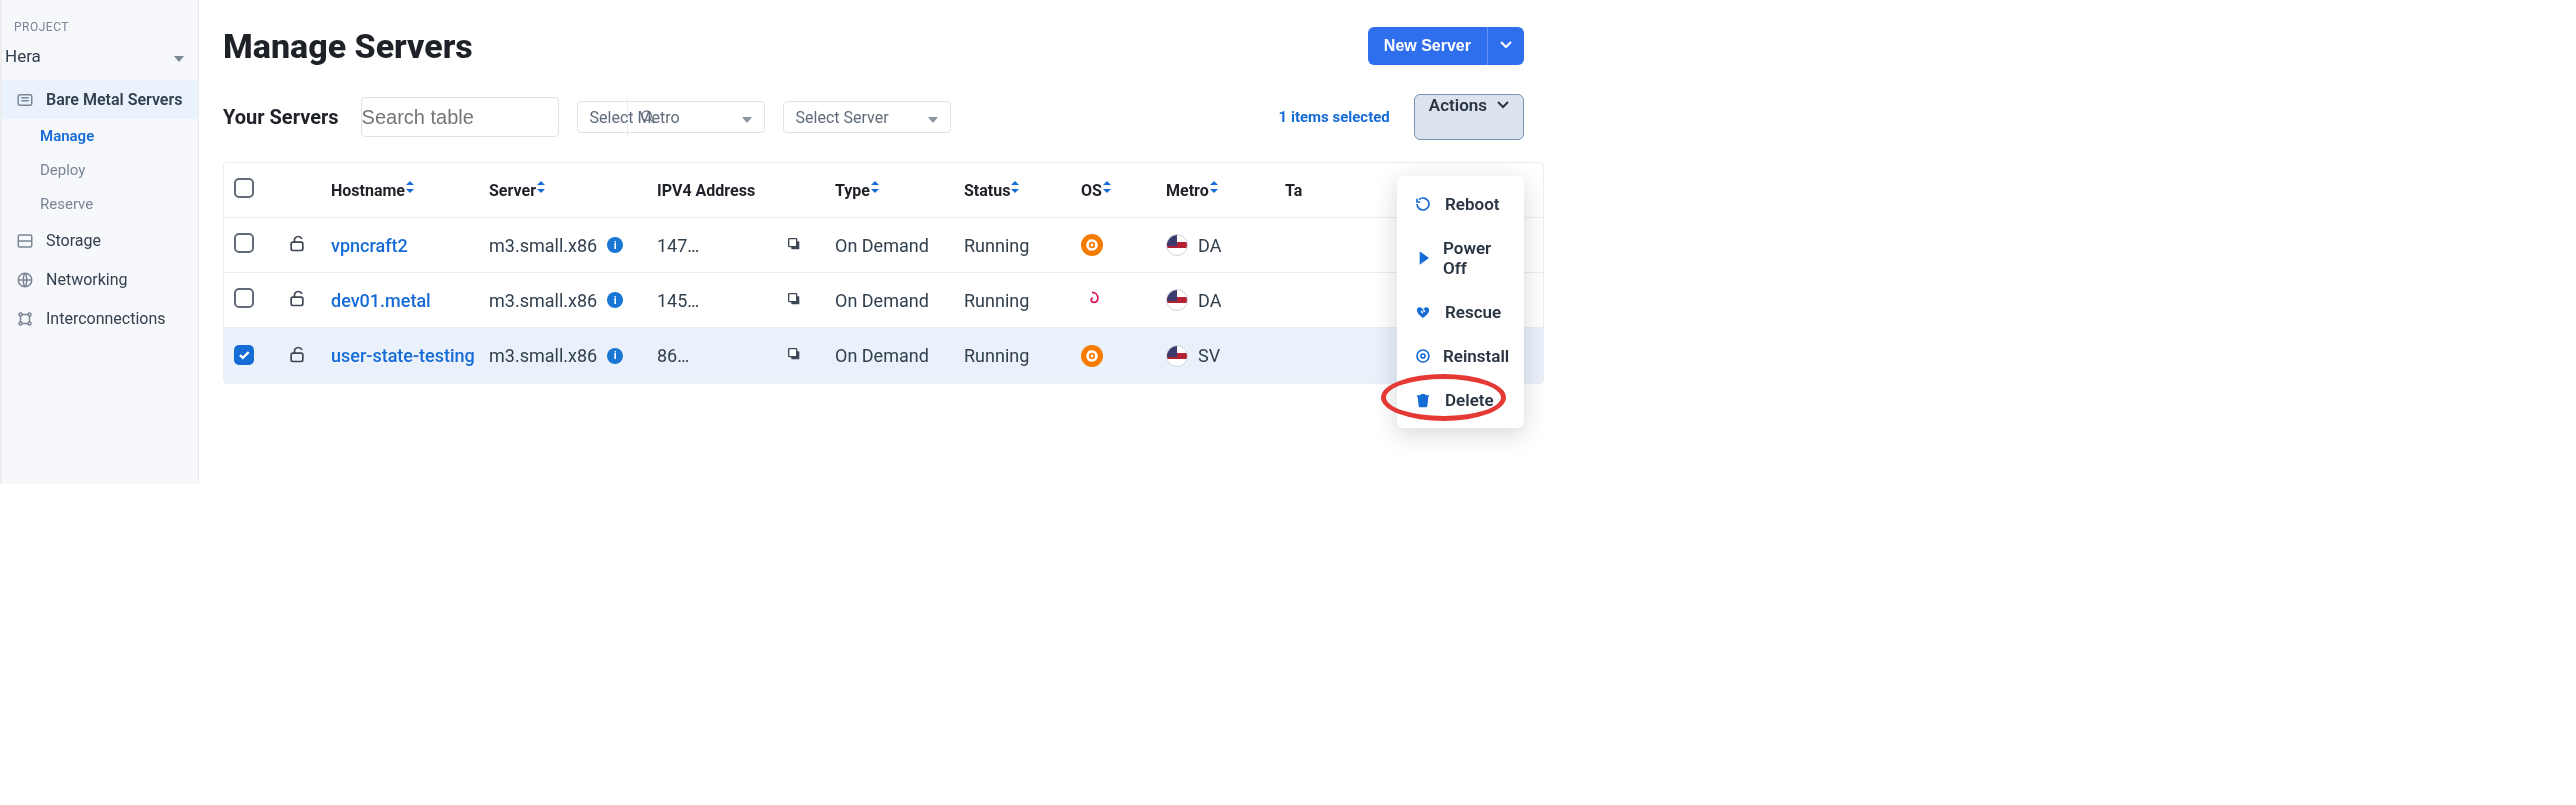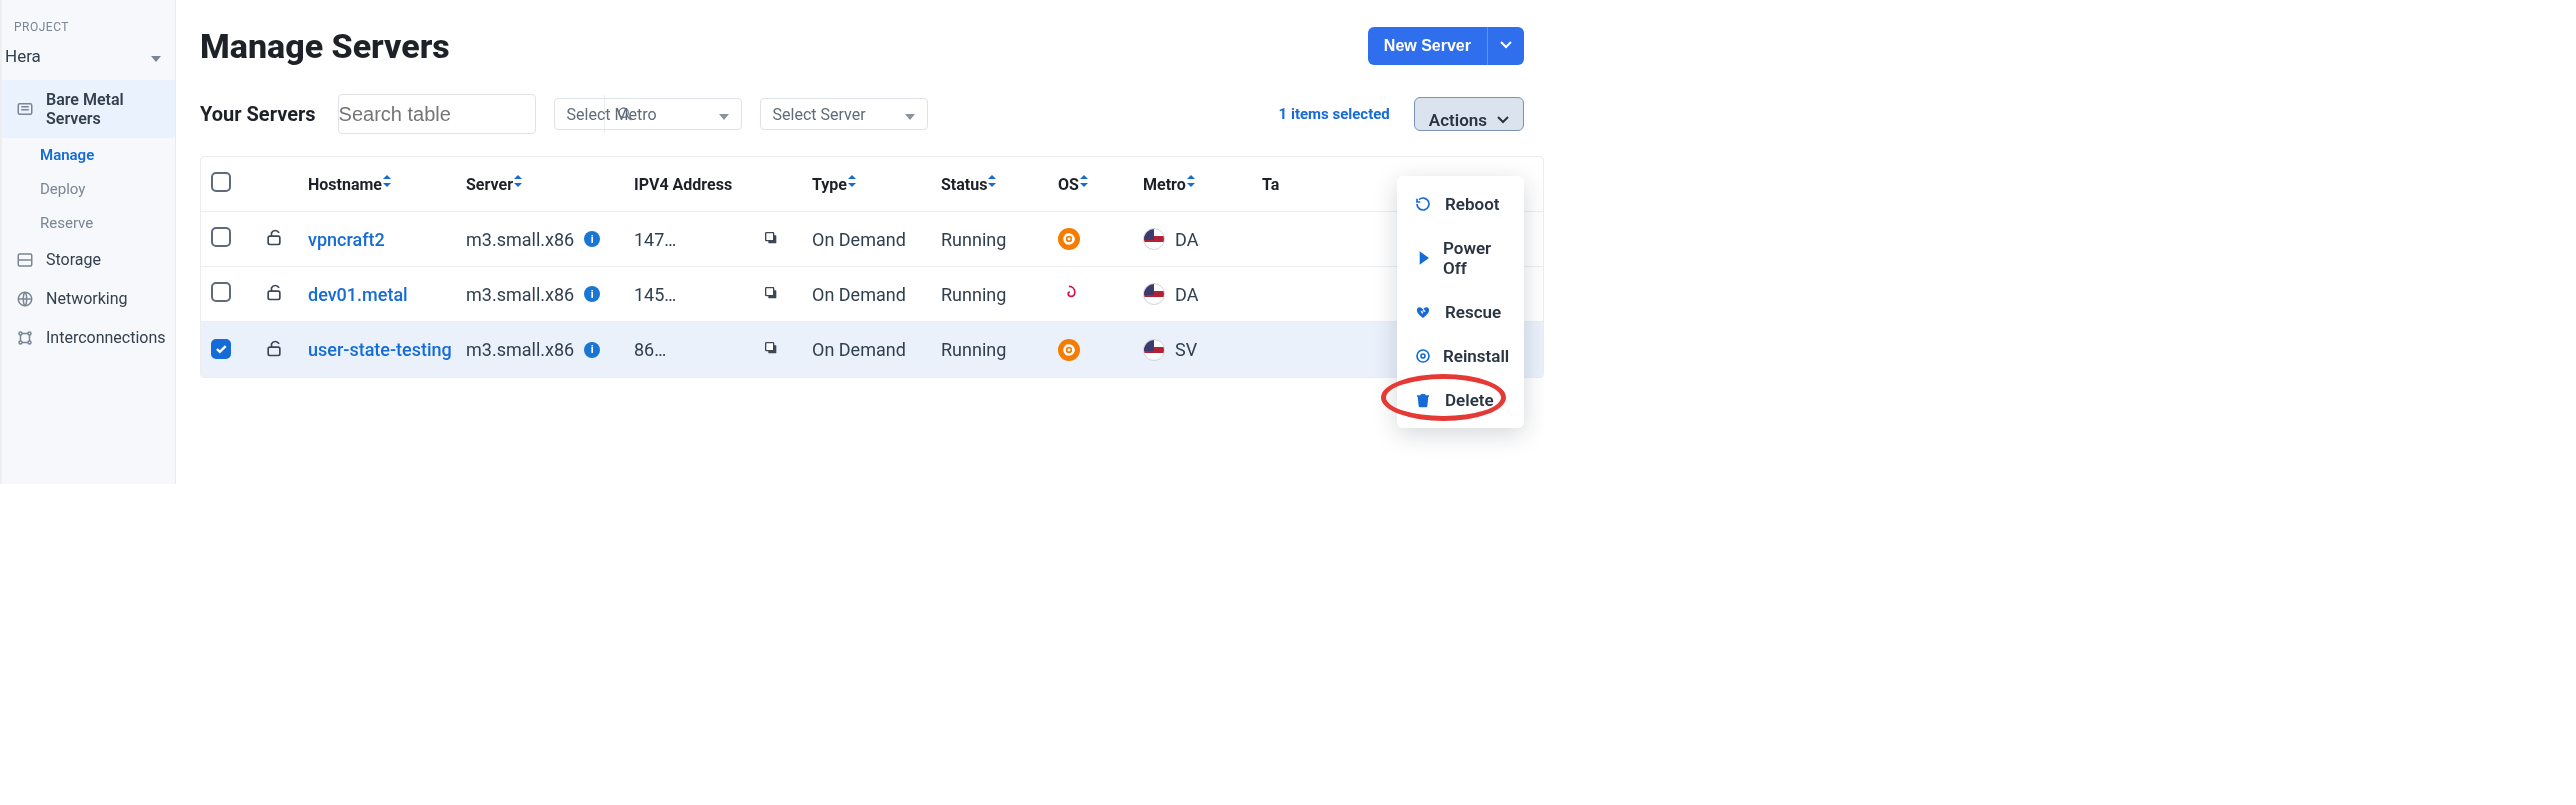--- a/index.html
+++ b/index.html
@@ -32,21 +32,21 @@
     background: var(--page-bg);
     width: 1544px;
   }
   .app {
     display: flex;
     min-height: 484px;
   }
 
   
   .sidebar {
-    width: 176px;
+    width: 199px;
     background: var(--sidebar-bg);
     border-right: 1px solid var(--sidebar-border);
     padding-top: 10px;
     flex-shrink: 0;
     position: relative;
   }
   .sidebar::before {
     content: "";
     position: absolute;
     left: 0; top: 0;
@@ -190,26 +190,26 @@
   }
   .dropdown .chev-ico { color: #8b93a1; }
   .toolbar-grow { flex: 1; }
   .sel-badge {
     color: var(--badge-blue);
     font-weight: 700;
     font-size: 15px;
     margin-right: 6px;
   }
   .actions-btn {
-    height: 34px;
+    height: 46px;
     border: 1px solid var(--action-border);
     border-radius: 6px;
     background: var(--action-bg);
     display: flex;
-    align-items: flex-end;
+    align-items: flex-start;
     padding: 0 14px;
     font-size: 17px;
     font-weight: 600;
     color: #2a3442;
     gap: 10px;
     cursor: pointer;
   }
 
   
   .table {

